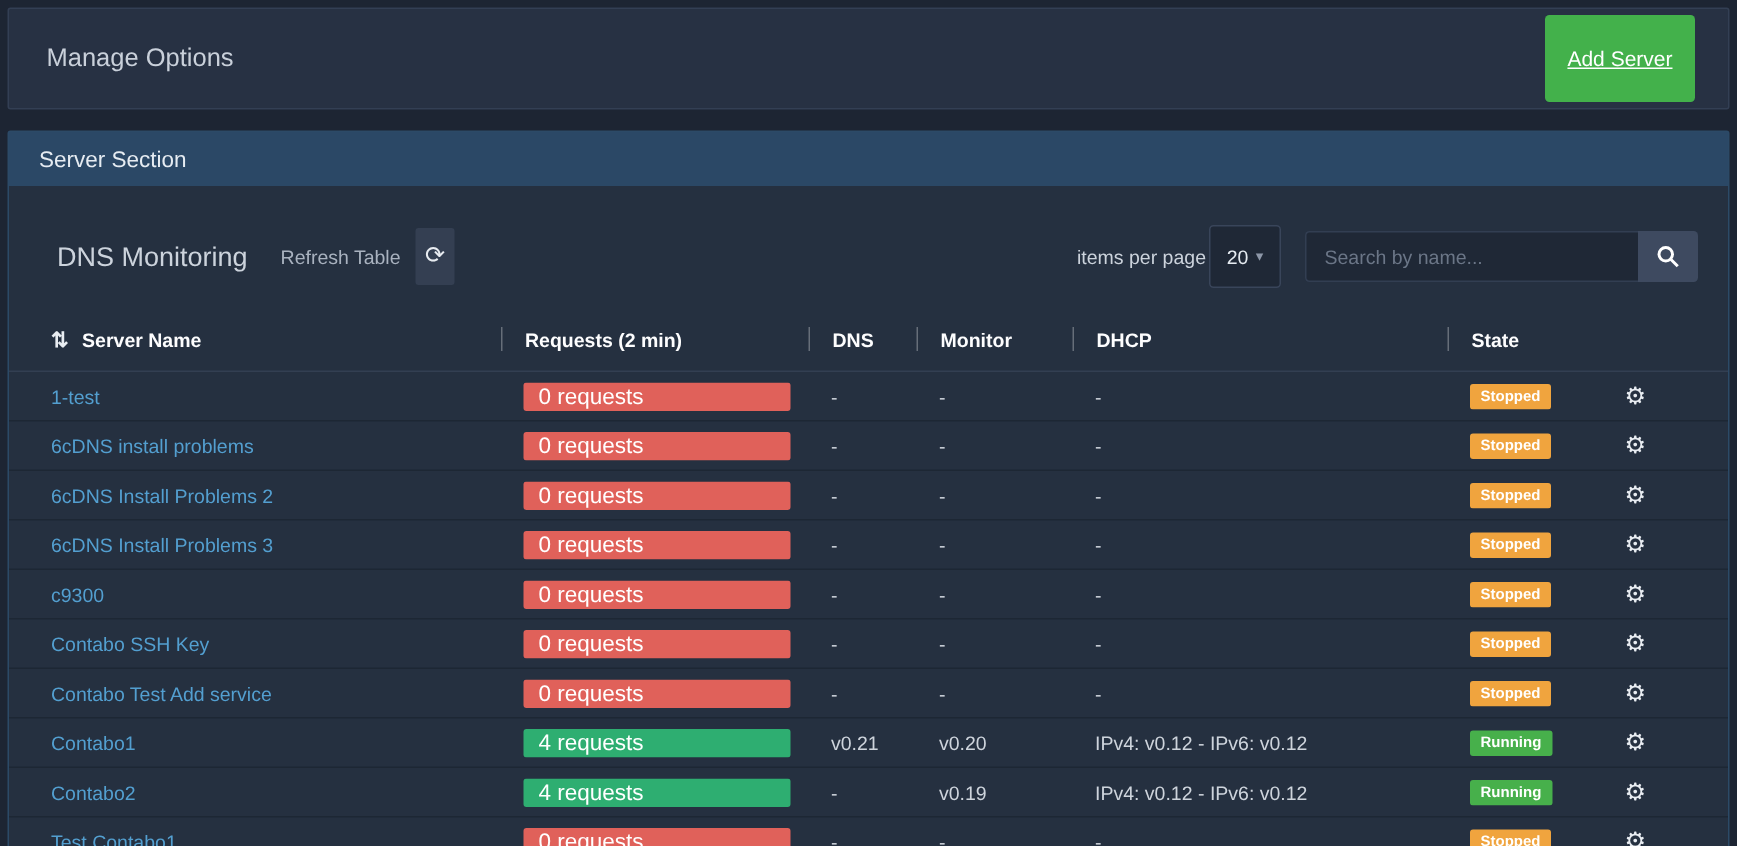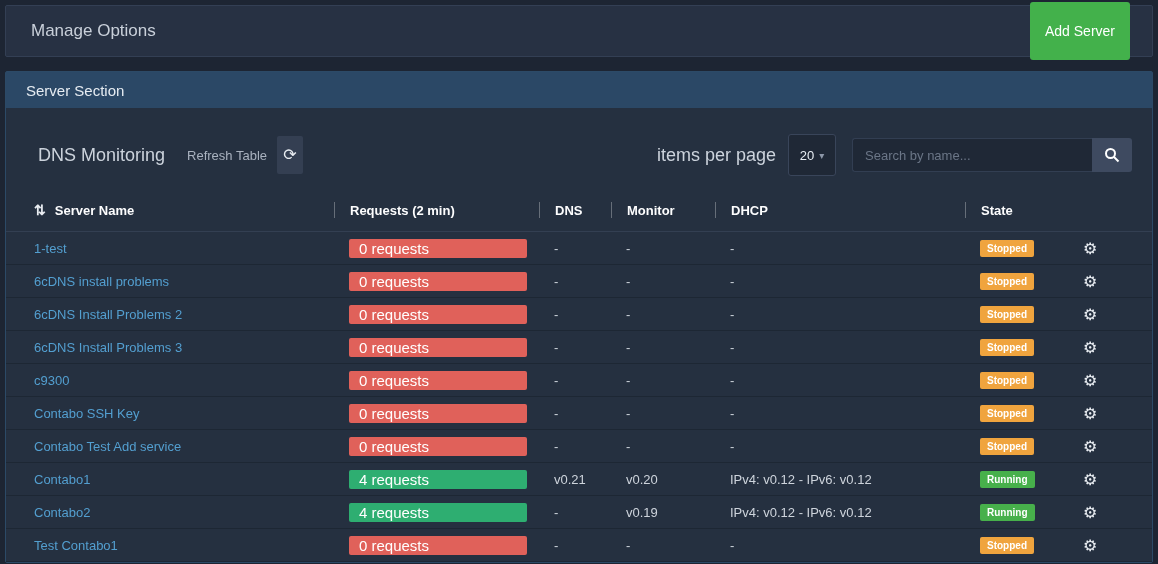--- a/index.html
+++ b/index.html
@@ -6,32 +6,32 @@
   html,body { width:1158px; height:564px; overflow:hidden; }
   body {
     background:#1d2533;
     font-family:"Liberation Sans", sans-serif;
     color:#ccd3dc;
   }
 
   
   .topbar {
     margin:5px 5px 0 5px;
-    height:52px;
+    height:68px;
     background:#273143;
     border:1px solid #333f54;
     border-radius:2px;
     display:flex; align-items:center; justify-content:space-between;
     padding:0 22px 0 25px;
   }
   .topbar h1 { font-size:17px; font-weight:500; color:#c9d0da; }
   .btn-add {
     background:#43b14b; color:#fff; border:none; border-radius:3px;
     font-family:"Liberation Sans", sans-serif;
-    font-size:14px; padding:21px 15px; cursor:pointer;
+    font-size:14px; padding:21px 15px; cursor:pointer;text-decoration:underline;
   }
 
   
   .panel {
     margin:14px 5px 0 5px;
     border:1px solid #2c4a67;
     border-radius:2px;
     background:#253040;
   }
   .panel-header {
@@ -47,31 +47,31 @@
     padding:0 20px 0 32px;
   }
   .toolbar-left { display:flex; align-items:center; }
   .toolbar-left h2 { font-size:18px; font-weight:500; color:#ccd3dc; }
   .refresh-label { font-size:13px; color:#a9b2bf; margin-left:22px; margin-right:10px;text-align:center; }
   .btn-refresh {
     width:26px; height:38px; background:#343f52; border:none; border-radius:2px;
     color:#e8ecf1; font-size:16px; cursor:pointer; line-height:38px;
   }
   .toolbar-right { display:flex; align-items:center; }
-  .ipp-label { font-size:18px; color:#ccd3dc; margin-right:12px; }
+  .ipp-label { font-size:13px; color:#ccd3dc; margin-right:2px; }
   .ipp-select {
     height:42px; min-width:48px; background:#1f2836; border:1px solid #39455a;
     border-radius:3px; display:flex; align-items:center; justify-content:center;
     gap:5px; font-size:13px; color:#e6ecf2; padding:0 8px; cursor:pointer;
     margin-right:16px;
   }
   .ipp-select .caret { font-size:10px; color:#8d97a8; }
   .searchbox { display:flex; align-items:stretch; }
   .search-input {
-    width:240px; height:34px; background:#1f2836; border:1px solid #323e52;
+    width:222px; height:34px; background:#1f2836; border:1px solid #323e52;
     border-right:none; border-radius:3px 0 0 3px; color:#cfd6df;
     font-family:"Liberation Sans", sans-serif; font-size:13px; padding:0 12px;
     outline:none;
   }
   .search-input::placeholder { color:#6b7687; }
   .btn-search {
     width:40px; height:34px; background:#3e4a60; border:none;
     border-radius:0 3px 3px 0; cursor:pointer; display:flex;
     align-items:center; justify-content:center;
   }

